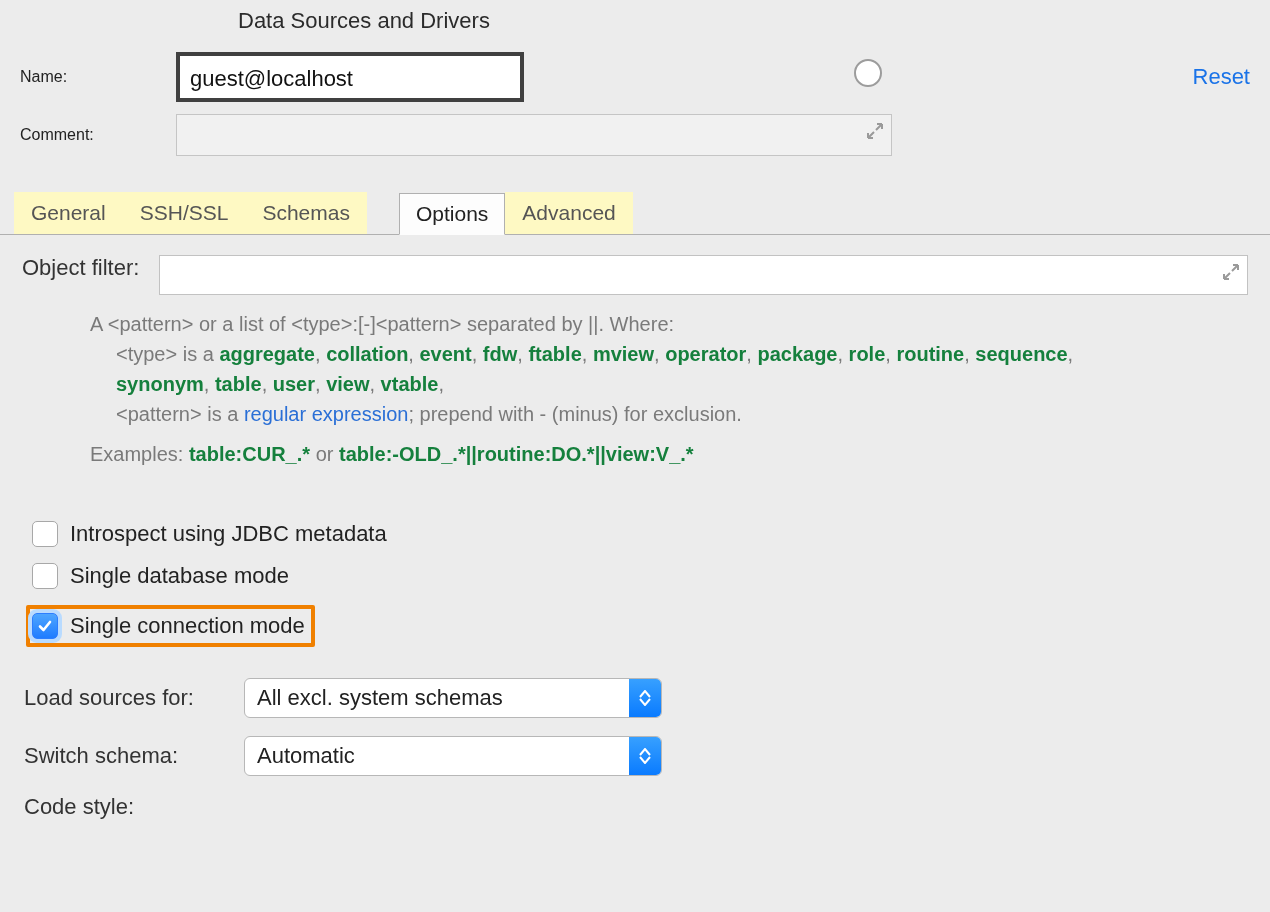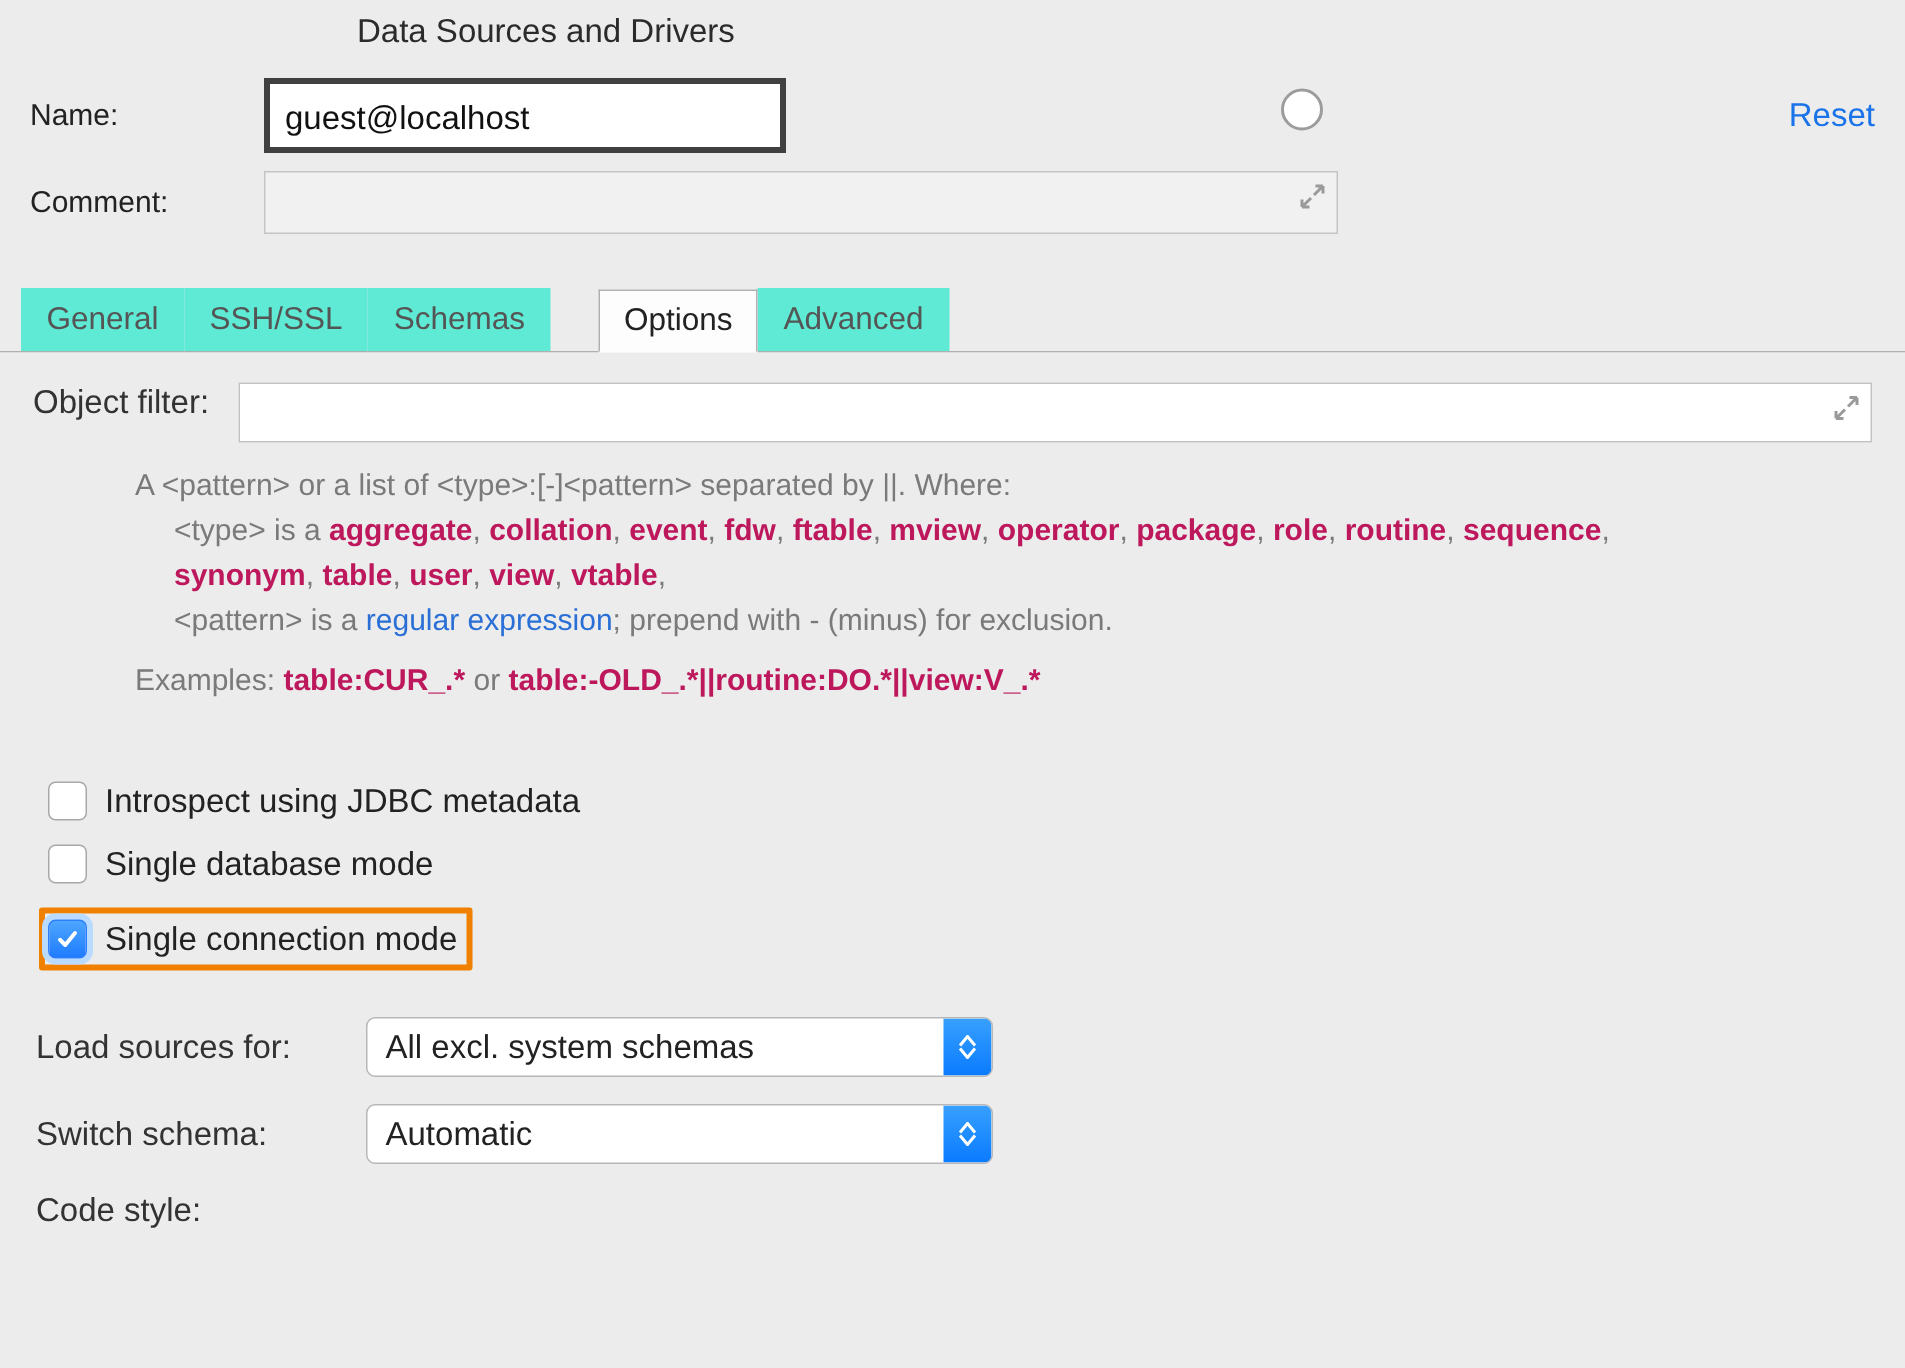--- a/index.html
+++ b/index.html
@@ -1,40 +1,40 @@
 <!DOCTYPE html>
 <html><head>
 <meta charset="utf-8">
 <style>
   html,body{margin:0;padding:0;width:1270px;height:912px;background:#ececec;
     font-family:-apple-system,"Helvetica Neue",Arial,sans-serif;color:#333;
     -webkit-font-smoothing:antialiased;}
   .title{font-size:22px;color:#2b2b2b;padding:8px 0 12px 238px;}
   .row{display:flex;align-items:center;padding:6px 20px;}
-  .lbl{font-size:20px;color:#222;min-width:156px;}
+  .lbl{font-size:16px;color:#222;min-width:156px;}
   .name-input{flex:0 0 714px;height:38px;border:4px solid #404040;background:#fff;
     border-radius:0;font-size:22px;padding:4px 42px 0 10px;color:#111;position:relative;}
   .name-wrap{position:relative;width:714px;}
   .color-circle{position:absolute;right:8px;top:7px;width:24px;height:24px;border:2px solid #9c9c9c;
     border-radius:50%;background:#fff;}
   .reset{margin-left:auto;color:#1a73e8;font-size:22px;cursor:pointer;}
   .comment-box{flex:0 0 714px;height:40px;border:1px solid #c5c5c5;background:#f1f1f1;
     position:relative;}
   .expand-icon{position:absolute;right:6px;top:6px;color:#999;}
   .tabs{display:flex;margin-top:30px;border-bottom:1px solid #b0b0b0;padding-left:14px;}
-  .tab{font-size:21px;color:#555;padding:8px 16px;background:#5eead4;border:1px solid transparent;
+  .tab{font-size:21px;color:#555;padding:8px 16px;background:#fef9c3;border:1px solid transparent;
     border-bottom:none;cursor:pointer;}
   .tab.active{background:#fdfdfd;border:1px solid #b0b0b0;border-bottom:1px solid #fdfdfd;
     position:relative;top:1px;color:#222;margin-left:32px;}
   .pane{background:#ececec;padding:20px 22px 40px 22px;}
   .of-row{display:flex;align-items:flex-start;gap:20px;}
   .of-lbl{font-size:22px;}
   .of-input{flex:1;height:38px;border:1px solid #c2c2c2;background:#fff;position:relative;}
   .help{font-size:20px;color:#7a7a7a;line-height:1.5;margin:14px 0 0 68px;max-width:1160px;}
-  .help b{color:#be185d;font-weight:700;}
+  .help b{color:#15803d;font-weight:700;}
   .help .link{color:#2a6fd6;}
   .checks{margin-top:44px;}
   .chk-row{display:flex;align-items:center;gap:12px;font-size:22px;color:#222;
     padding:8px 10px;position:relative;}
   .chk{width:24px;height:24px;border:1px solid #a8a8a8;border-radius:5px;background:#fff;
     display:flex;align-items:center;justify-content:center;}
   .chk.on{background:linear-gradient(#4ea6ff,#1f7cff);border-color:#2d7eff;
     box-shadow:0 0 0 4px #b9dbff;}
   .chk.on svg{display:block;}
   .chk svg{display:none;}

